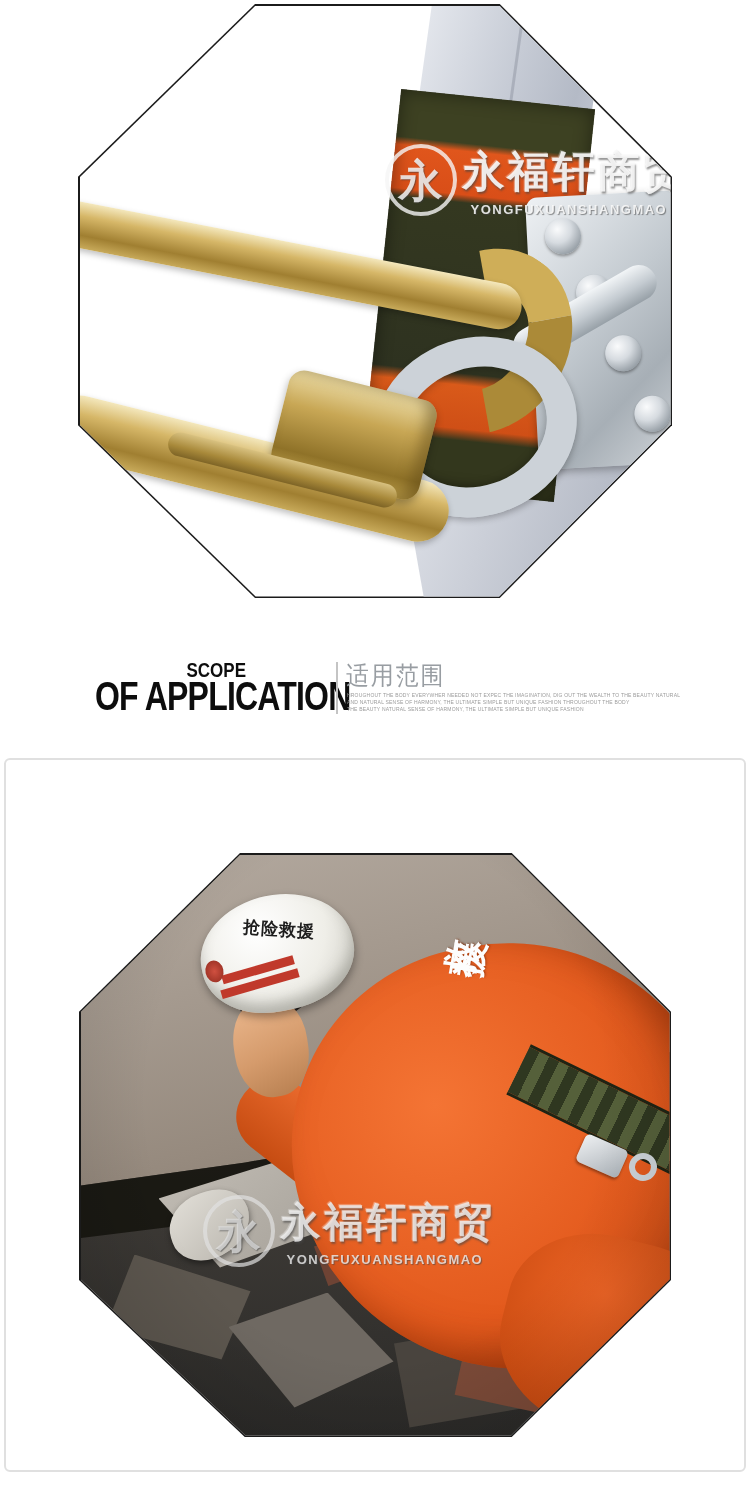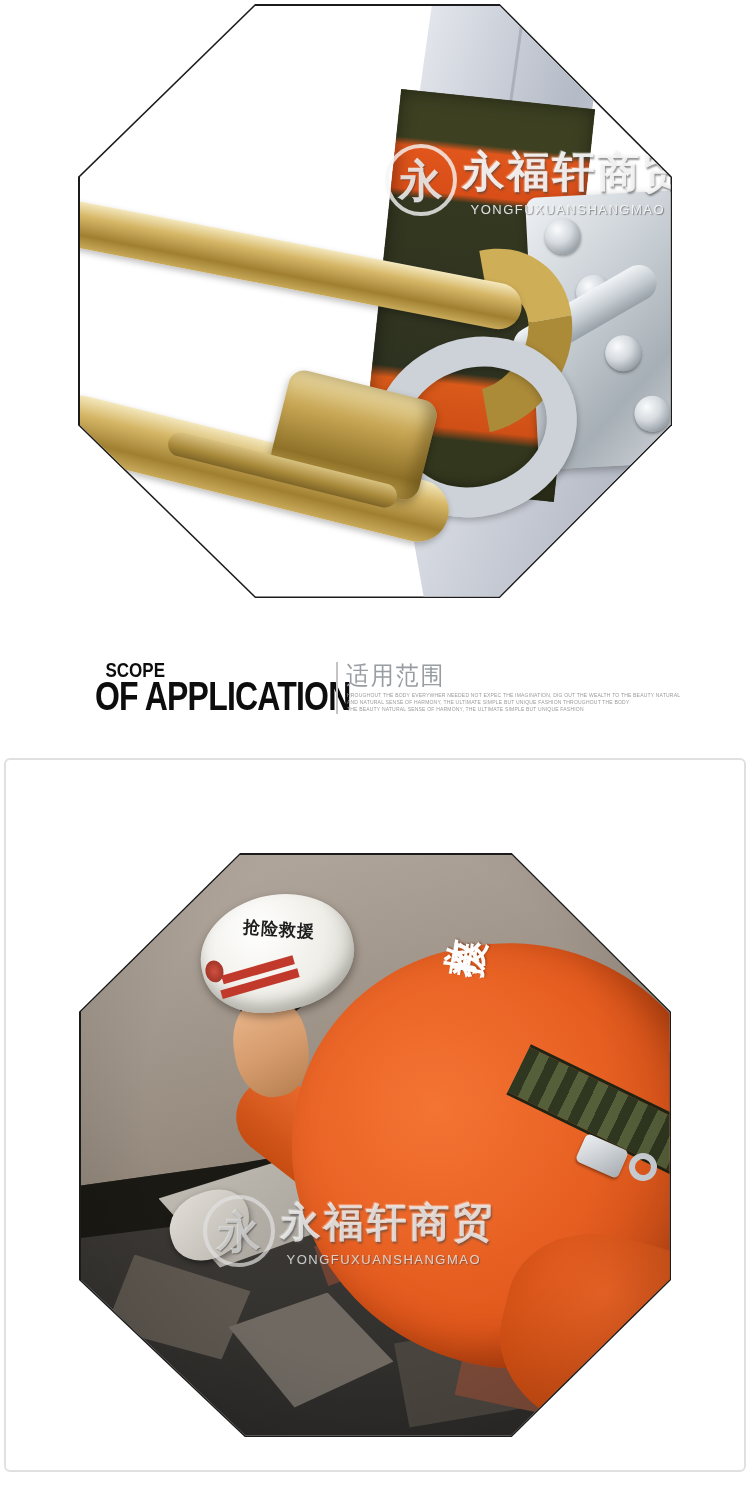--- a/index.html
+++ b/index.html
@@ -52,25 +52,25 @@
     border:30px solid #ccd2d8; box-shadow:inset 0 0 10px rgba(0,0,0,.3), 0 3px 6px rgba(0,0,0,.25); }
   .silver-arm { left:425px; top:290px; width:160px; height:36px; border-radius:18px; transform:rotate(-30deg);
     background:linear-gradient(180deg,#f2f5f7 0%,#c4cbd1 55%,#97a0a7 100%); }
 
   
   .wm-logo { width:72px; height:72px; border-radius:50%; border:4px solid rgba(245,245,245,.8);
     color:rgba(245,245,245,.85); font-size:44px; font-weight:bold; line-height:66px; text-align:center;
     text-shadow:1px 1px 1px rgba(60,60,60,.55); }
   .wm-cn { font-size:42px; font-weight:bold; letter-spacing:3px; color:rgba(248,248,248,.9);
     text-shadow:1px 2px 2px rgba(70,70,70,.6), -1px -1px 1px rgba(255,255,255,.4); white-space:nowrap; }
-  .wm-en { font-size:13px; font-weight:normal; letter-spacing:1.5px; color:rgba(248,248,248,.88);
+  .wm-en { font-size:13px; font-weight:bold; letter-spacing:1.5px; color:rgba(248,248,248,.88);
     text-shadow:1px 1px 1px rgba(70,70,70,.6); white-space:nowrap; }
 
   
-  .scope-line { left:95px; top:659px; width:233px; text-align:left; }
+  .scope-line { left:95px; top:659px; width:233px; text-align:center; }
   .scope-line span { display:inline-block; font-size:20px; font-weight:bold; color:#0d0d0d;
     transform:scaleX(.85); transform-origin:right center; letter-spacing:0; }
   .app-title { left:95px; top:676px; font-size:40px; font-weight:bold; color:#0d0d0d;
     letter-spacing:-1px; line-height:1; transform:scaleX(.8); transform-origin:left top; white-space:nowrap; }
   .hdr-divider { left:336px; top:662px; width:2px; height:52px; background:#c4c4c4; }
   .title-cn { left:346px; top:659px; font-size:25px; color:#989da2; letter-spacing:2px;
     transform:scaleX(.92); transform-origin:left top; white-space:nowrap; }
   .tagline { left:347px; top:692px; width:350px; font-size:5px; line-height:7px; color:#9b9b9b; letter-spacing:.2px; }
 
   

